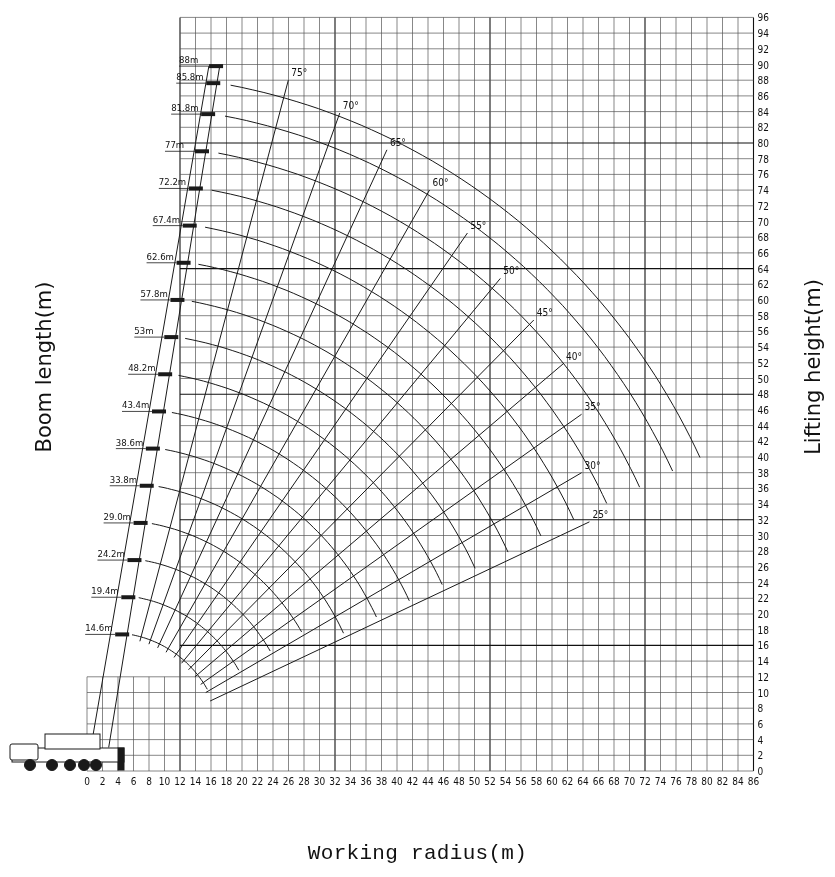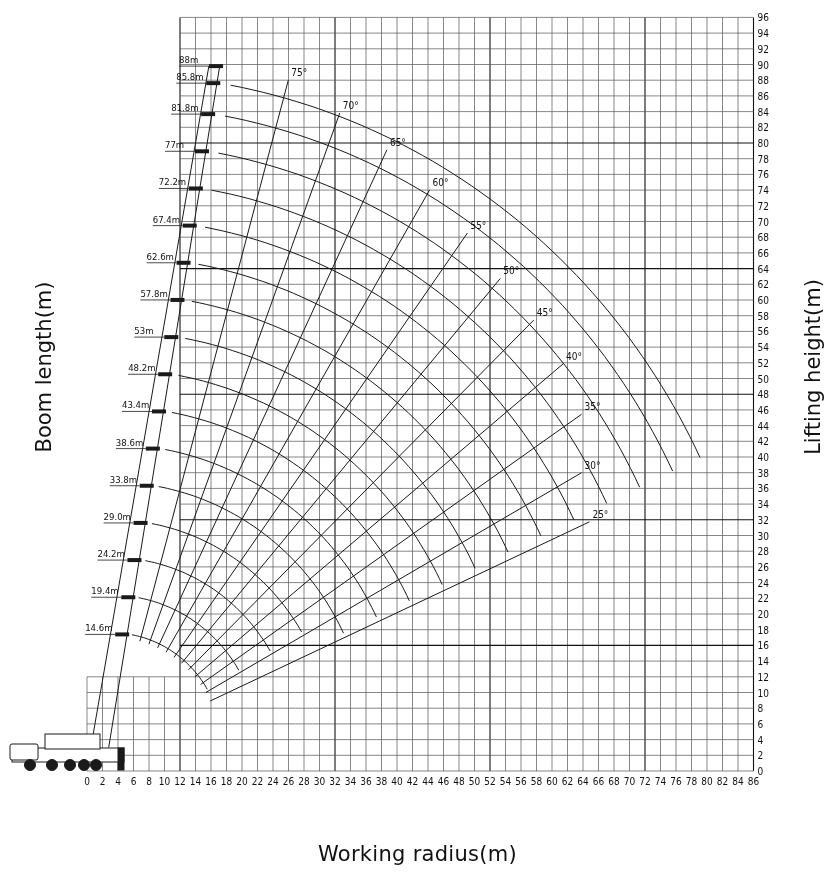--- a/index.html
+++ b/index.html
@@ -1,20 +1,20 @@
 <!DOCTYPE html>
 <html><head>
 <meta charset="utf-8">
 <style>
   html, body { margin: 0; padding: 0; background: #ffffff; }
   body { width: 835px; height: 877px; position: relative; overflow: hidden;
          font-family: "DejaVu Sans", sans-serif; color: #111; }
   #chart-root { position: absolute; left: 0; top: 0; width: 835px; height: 877px; }
   .axis-title { position: absolute; font-family: "DejaVu Sans", sans-serif; color: #111; white-space: nowrap; }
-  #xlabel { left: 0; width: 835px; top: 842px; text-align: center; font-size: 21px; letter-spacing: 0.3px; }
+  #xlabel { left: 0; width: 835px; top: 842px; text-align: center; font-size: 21px; letter-spacing: 0.3px; font-family: Liberation Mono, monospace; }
   #ylabel-left { left: 44px; top: 367px; font-size: 21px; transform: translate(-50%, -50%) rotate(-90deg); }
   #ylabel-right { left: 813px; top: 367px; font-size: 21px; transform: translate(-50%, -50%) rotate(-90deg); }
   svg text { font-family: "DejaVu Sans Condensed", "DejaVu Sans", sans-serif; }
 </style>
 </head>
 <body>
 
 <div id="chart-root">
   <svg id="chart-svg" width="835" height="877" viewBox="0 0 835 877" xmlns="http://www.w3.org/2000/svg">
       <g>

